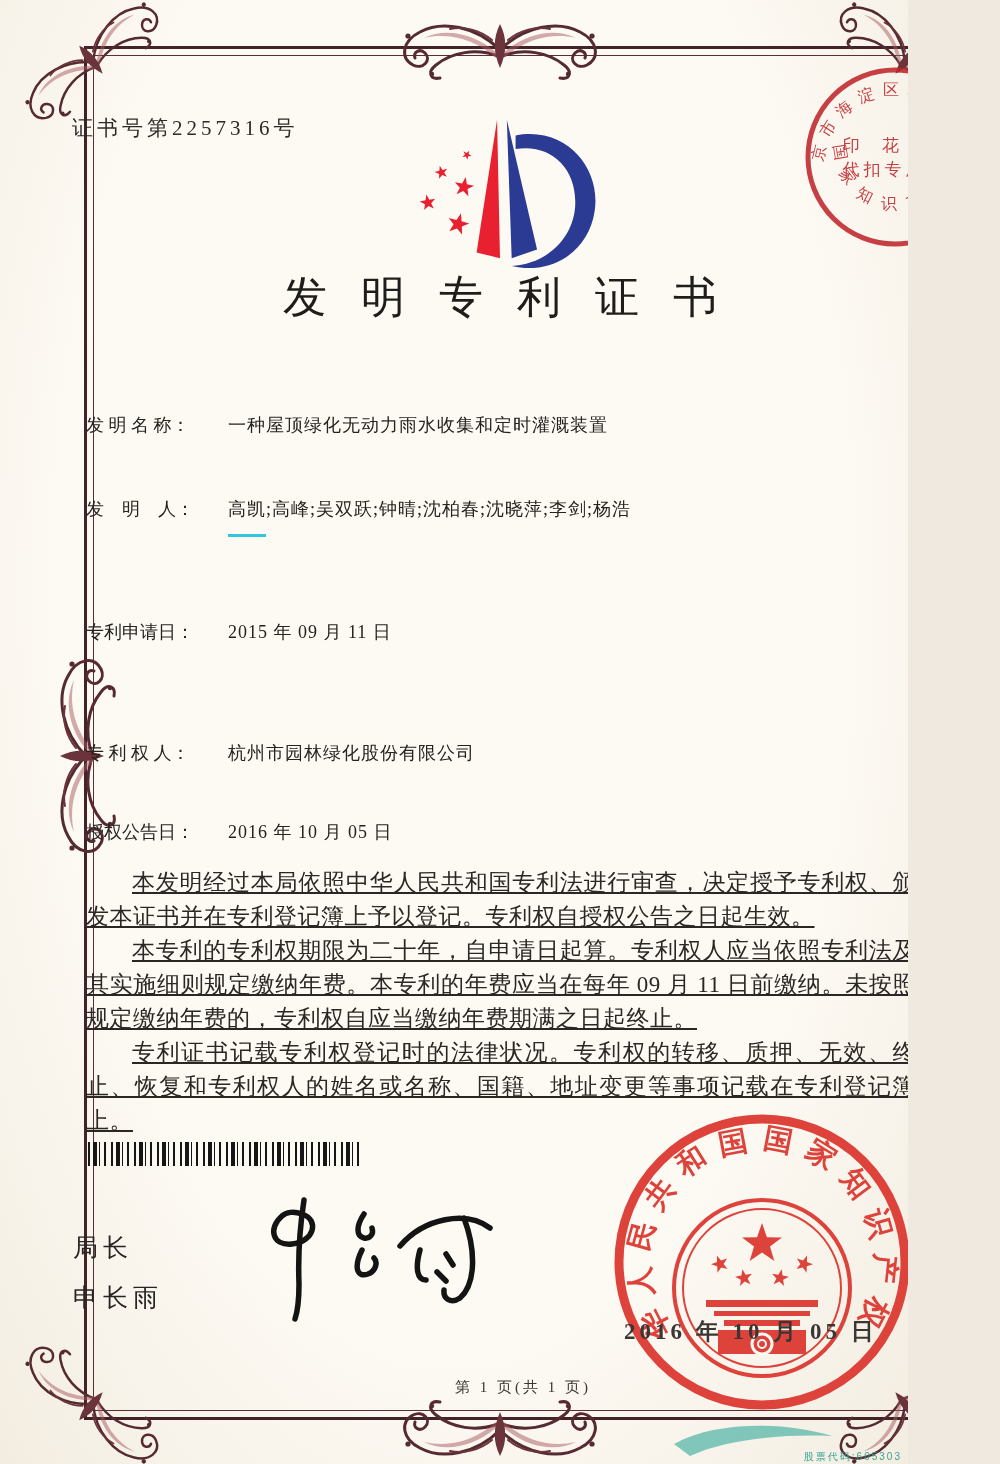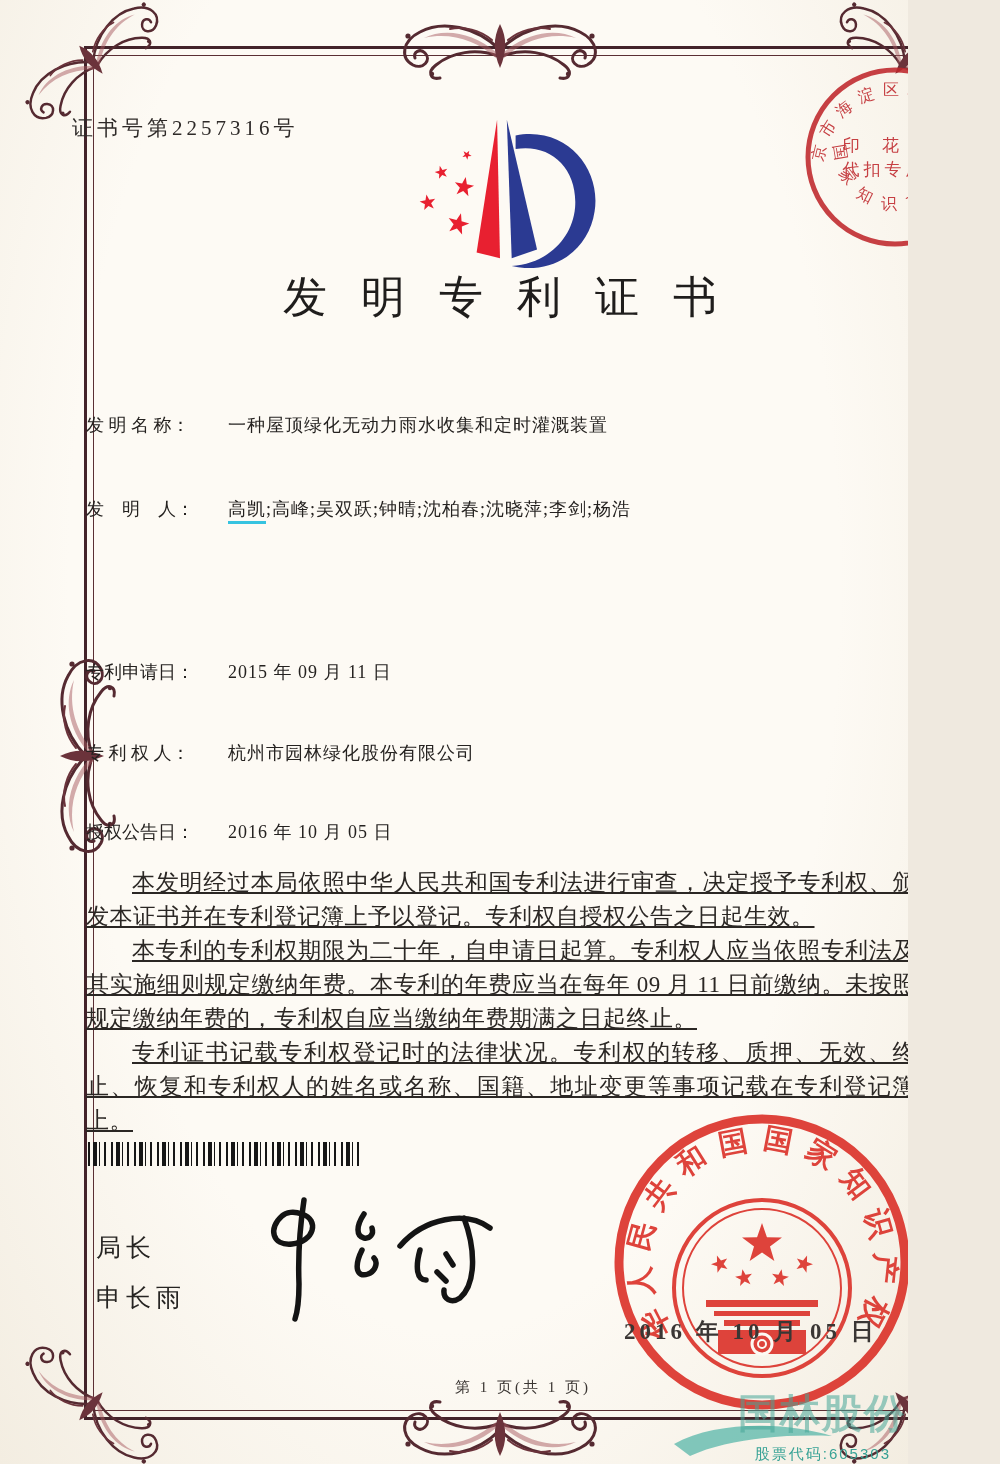--- a/index.html
+++ b/index.html
@@ -18,49 +18,49 @@
   .orn-dot{fill:#552a31;}
   .orn-leaf{fill:#6b333b;}
   
   .certno{position:absolute;left:72px;top:114px;font-size:21px;letter-spacing:4px;color:#2e2a28;}
   .title{position:absolute;left:0;top:268px;width:1000px;text-align:center;font-size:44px;
          font-weight:400;letter-spacing:34px;text-indent:34px;color:#1f1d1c;}
   
   .frow{position:absolute;left:86px;width:840px;font-size:18px;color:#252220;white-space:nowrap;}
   .flabel{display:inline-block;width:132px;white-space:pre;}
   .fvalue{margin-left:10px;letter-spacing:1px;}
-  .uline{border-bottom:3px solid #36c3e0;padding-bottom:2px;}
+  .uline{border-bottom:3px solid #36c3e0;padding-bottom:14px;font-family:Liberation Mono, monospace;}
   
   .paras{position:absolute;left:86px;top:866px;width:830px;font-size:23px;line-height:34px;
          color:#2b2724;text-align:justify;letter-spacing:.5px;text-decoration:underline;}
   .paras p{margin:0;text-indent:2em;}
   
   .barcode{position:absolute;left:88px;top:1142px;width:272px;height:24px;
     background-image:
      repeating-linear-gradient(90deg,#161616 0,#161616 2px,transparent 2px,transparent 5px,
        #161616 5px,#161616 9px,transparent 9px,transparent 11px,
        #161616 11px,#161616 12px,transparent 12px,transparent 16px,
        #161616 16px,#161616 18px,transparent 18px,transparent 23px);}
   
-  .issuer{position:absolute;left:96px;top:1222px;font-family:"Liberation Sans",sans-serif;
+  .issuer{position:absolute;left:73px;top:1222px;font-family:"Liberation Sans",sans-serif;
           font-size:25px;color:#262422;letter-spacing:5px;line-height:50px;}
   .sig{position:absolute;left:252px;top:1192px;}
   .sig path{stroke:#141414;stroke-width:5.5;fill:none;stroke-linecap:round;stroke-linejoin:round;}
   
   .taxstamp{position:absolute;left:800px;top:62px;opacity:.88;}
   .bigseal{position:absolute;left:608px;top:1108px;opacity:.93;}
   .sealdate{position:absolute;left:624px;top:1316px;font-size:23px;font-weight:600;
             letter-spacing:4px;color:#3a3634;}
   
   .footer{position:absolute;left:84px;top:1378px;width:878px;text-align:center;
           font-size:15px;letter-spacing:3px;color:#3a3532;}
   .wm{position:absolute;right:0;bottom:0;width:240px;height:80px;}
   .wm-name{position:absolute;right:2px;top:2px;font-size:40px;font-weight:700;
            color:rgba(70,165,152,.55);letter-spacing:2px;font-family:"Liberation Sans",sans-serif;}
-  .wm-code{position:absolute;right:17px;bottom:0;font-size:15px;color:#37a295;letter-spacing:2px;
+  .wm-code{position:absolute;right:6px;bottom:0;font-size:10px;color:#37a295;letter-spacing:2px;
            font-family:"Liberation Sans",sans-serif;}
 </style>
 </head>
 <body>
 
 <div id="page">
 
   <svg width="0" height="0" style="position:absolute">
     <defs>
       <path id="starp" d="M0,-10 L2.35,-3.24 L9.51,-3.09 L3.8,1.24 L5.88,8.09 L0,4 L-5.88,8.09 L-3.8,1.24 L-9.51,-3.09 L-2.35,-3.24 Z"></path>
@@ -141,21 +141,21 @@
   </svg>
 
   <div class="title">发明专利证书</div>
 
   <div class="frow" style="top:413px">
     <span class="flabel">发 明 名 称：</span><span class="fvalue">一种屋顶绿化无动力雨水收集和定时灌溉装置</span>
   </div>
   <div class="frow" style="top:497px">
     <span class="flabel">发　明　人：</span><span class="fvalue"><span class="uline">高凯</span><span>;高峰;吴双跃;钟晴;沈柏春;沈晓萍;李剑;杨浩</span></span>
   </div>
-  <div class="frow" style="top:660px">
+  <div class="frow" style="top:620px">
     <span class="flabel">专利申请日：</span><span class="fvalue">2015 年 09 月 11 日</span>
   </div>
   <div class="frow" style="top:741px">
     <span class="flabel">专 利 权 人：</span><span class="fvalue">杭州市园林绿化股份有限公司</span>
   </div>
   <div class="frow" style="top:820px">
     <span class="flabel">授权公告日：</span><span class="fvalue">2016 年 10 月 05 日</span>
   </div>
 
   <div class="paras">
@@ -208,17 +208,16 @@
     </g>
   </svg>
   <div class="sealdate">2016 年 10 月 05 日</div>
 
   <div class="footer">第 1 页(共 1 页)</div>
 
   <div class="wm">
     <svg style="position:absolute;left:0;top:26px" width="170" height="50" viewBox="0 0 170 50">
       <path d="M6,34 C48,10 120,12 164,26 C120,24 60,28 22,46 Z" opacity="0.65" fill="#3fae9f"></path>
     </svg>
-    <div class="wm-name">国林股份</div>
     <div class="wm-code">股票代码:605303</div>
   </div>
 
 </div>
 
 </body></html>

